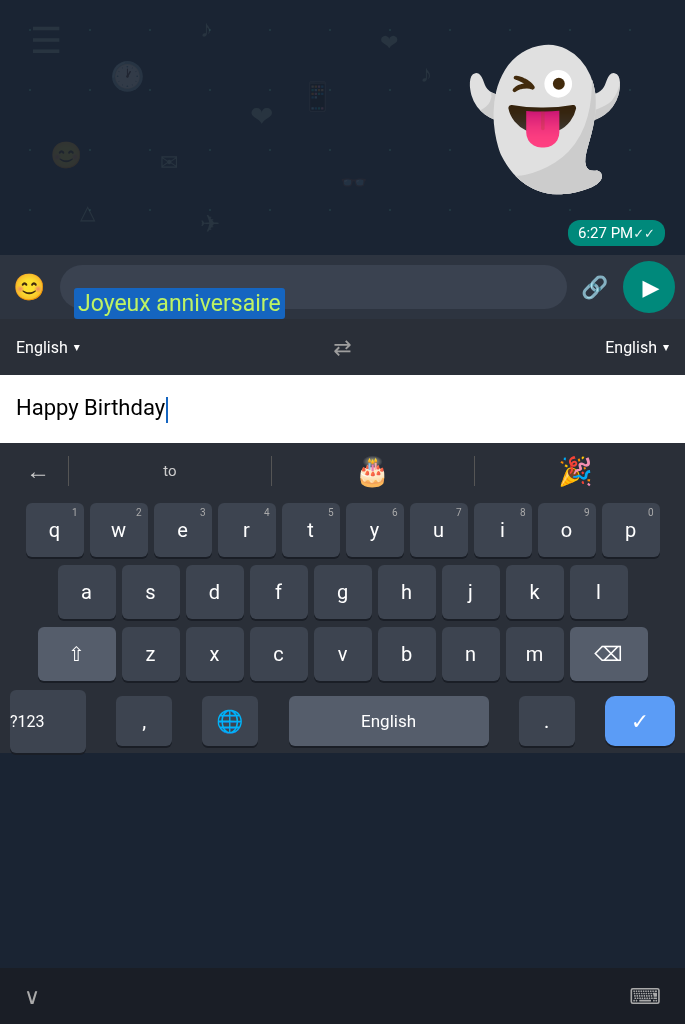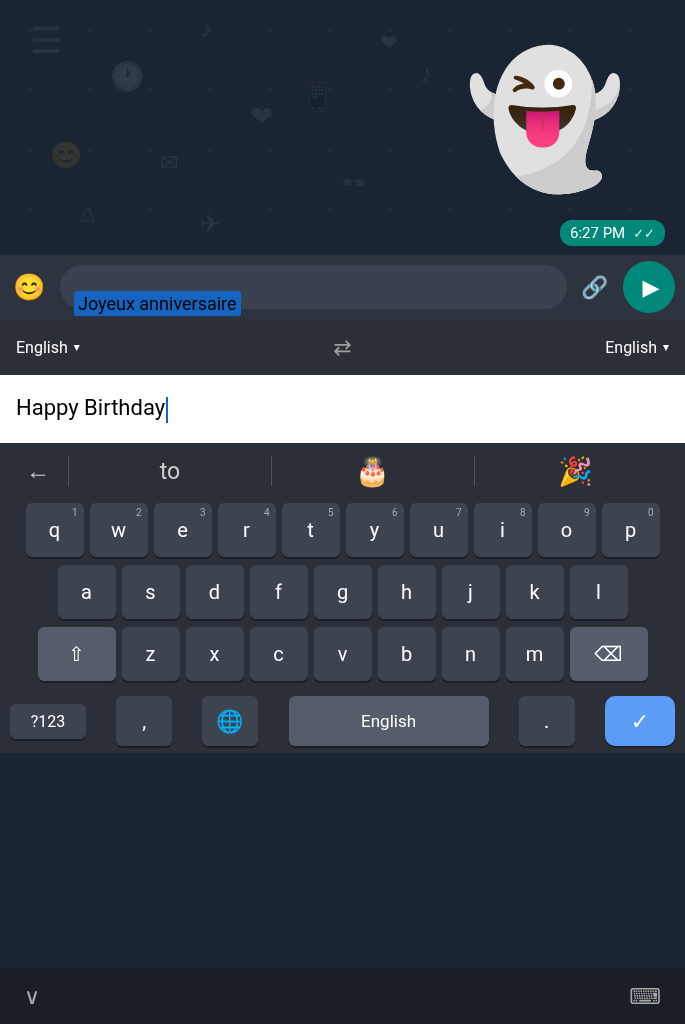--- a/index.html
+++ b/index.html
@@ -50,21 +50,21 @@
       position: absolute;
       top: 220px;
       right: 20px;
       background: #00897b;
       color: white;
       padding: 4px 10px;
       border-radius: 12px;
       font-size: 15px;
       display: flex;
       align-items: center;
-      gap: 8px;
+      gap: 0;
     }
     .checkmarks {
       font-size: 13px;
       opacity: 0.9;
     }
 
     
     .message-bar {
       position: absolute;
       top: 255px;
@@ -88,24 +88,24 @@
       background: #3a4250;
       border-radius: 25px;
       height: 44px;
       display: flex;
       align-items: center;
       padding: 0 14px;
       position: relative;
     }
     .message-text-selected {
       background: #1565c0;
-      color: #000000;
+      color: #bef264;
       padding: 2px 4px;
       border-radius: 3px;
-      font-size: 18px;
+      font-size: 23px;
       margin-top: 32px;
     }
     .attachment-btn {
       width: 36px; height: 36px;
       display: flex; align-items: center; justify-content: center;
       font-size: 22px;
       color: #9e9e9e;
       cursor: pointer;
     }
     .send-btn {
@@ -195,21 +195,21 @@
       width: 60px;
       height: 100%;
       display: flex; align-items: center; justify-content: center;
       font-size: 24px;
       color: #cccccc;
       cursor: pointer;
     }
     .suggestion-to {
       flex: 1;
       text-align: center;
-      font-size: 23px;
+      font-size: 15px;
       color: #cccccc;
     }
     .suggestion-divider {
       width: 1px;
       height: 30px;
       background: #555;
     }
     .suggestion-emoji-1, .suggestion-emoji-2 {
       flex: 1;
       text-align: center;
@@ -269,22 +269,22 @@
       padding: 4px 10px 4px;
       height: 64px;
       background: #2a2f38;
     }
     .key-num-sym {
       background: #3d4450;
       border-radius: 6px;
       color: white;
       font-size: 16px;
       width: 76px;
-      height: 35px;
-      display: flex; align-items: center; justify-content: center;
+      height: 63px;
+      display: flex; align-items: center; 
       cursor: pointer;
       box-shadow: 0 2px 0 #1a1e26;
     }
     .key-comma {
       background: #3d4450;
       border-radius: 6px;
       color: white;
       font-size: 20px;
       width: 56px;
       height: 50px;

